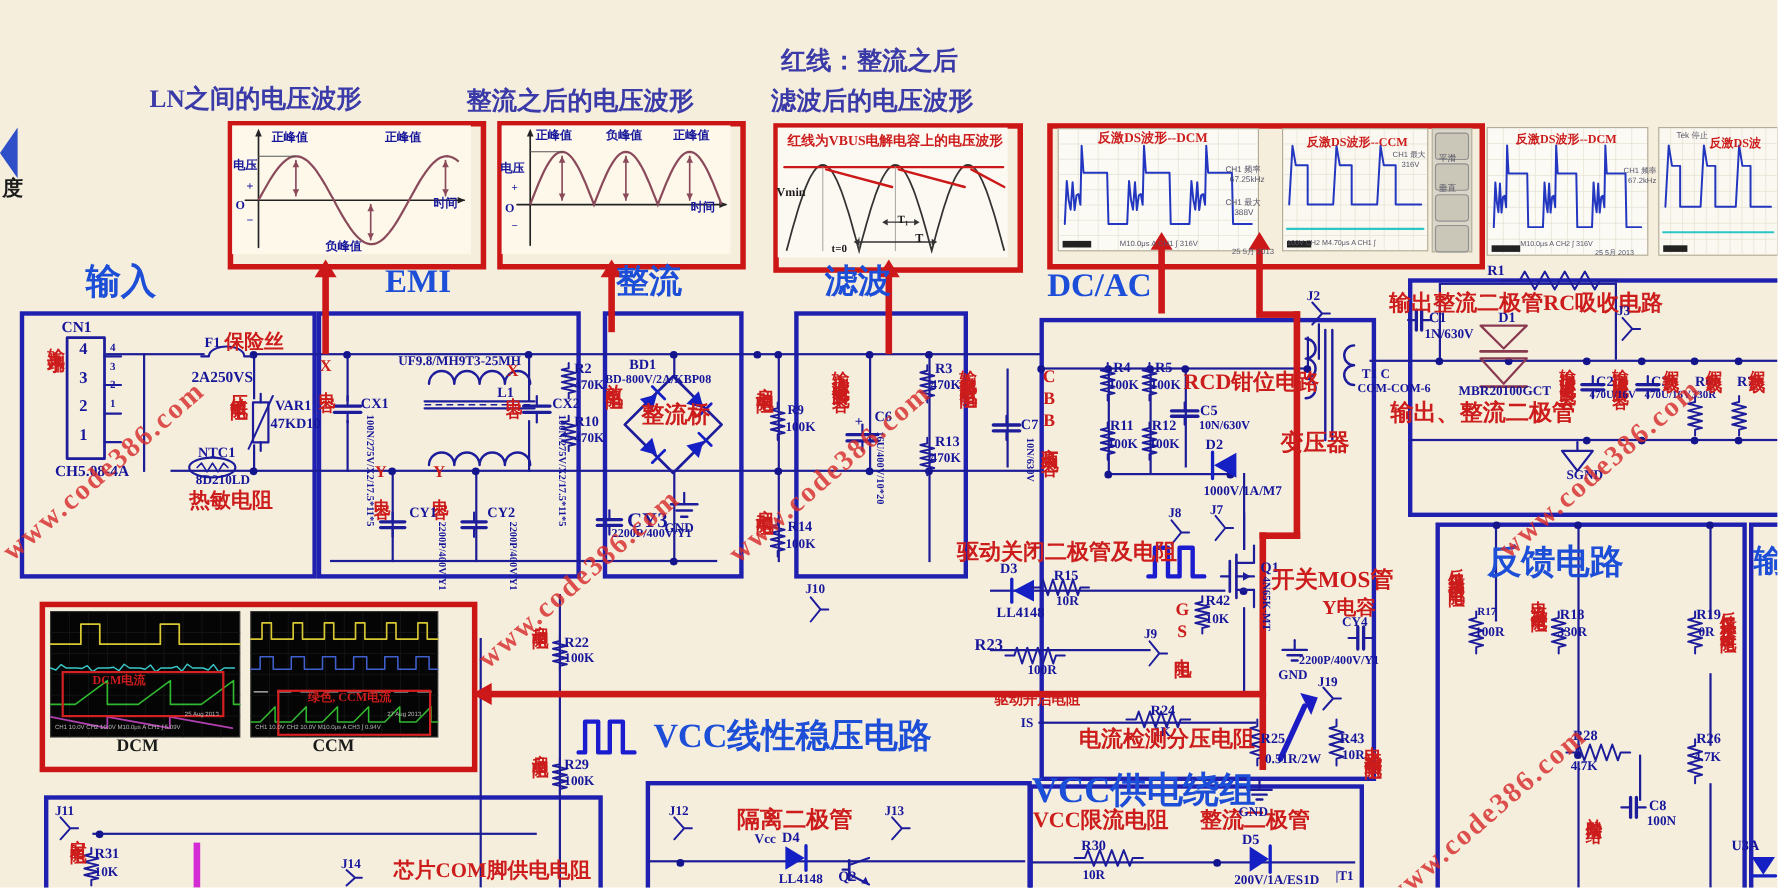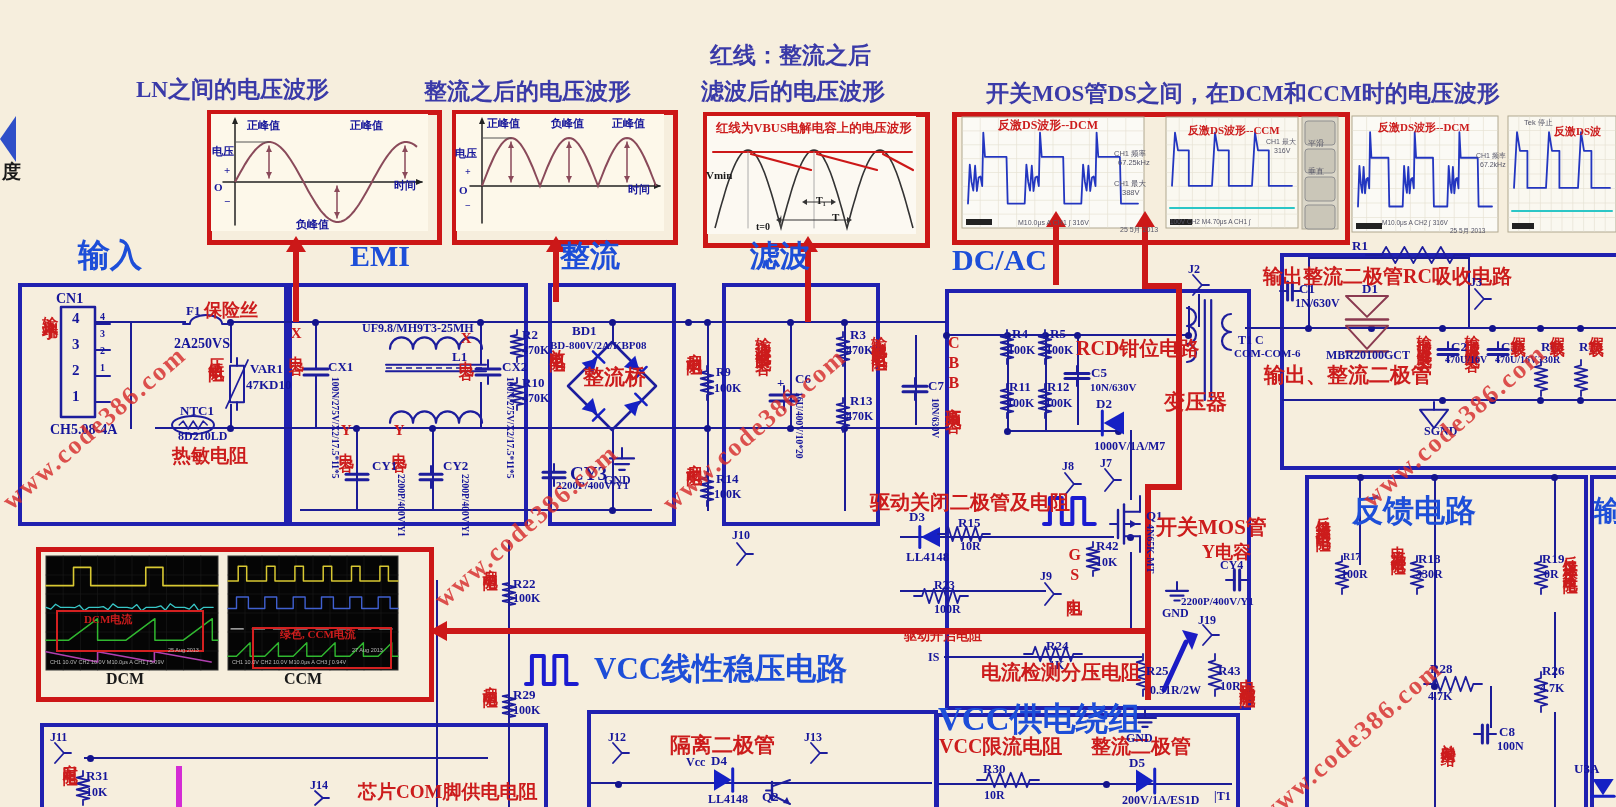--- a/index.html
+++ b/index.html
@@ -147,21 +147,20 @@
     <div class="dot" style="left:1431px;top:474px"></div>
     <div class="dot" style="left:1551px;top:474px"></div>
     <div class="dot" style="left:1431px;top:683px"></div>
     <div class="dot" style="left:1103px;top:781px"></div>
     <div class="dot" style="left:615px;top:781px"></div>
     <div class="dot" style="left:87px;top:755px"></div>
     <span class="lbl c-blue" style="left:136px;top:78px;font-size:23px">LN之间的电压波形</span>
     <span class="lbl c-blue" style="left:424px;top:80px;font-size:23px">整流之后的电压波形</span>
     <span class="lbl c-blue" style="left:710px;top:44px;font-size:23px">红线：整流之后</span>
     <span class="lbl c-blue" style="left:701px;top:80px;font-size:23px">滤波后的电压波形</span>
-    <span class="lbl c-blue" style="left:986px;top:82px;font-size:23px">开关MOS管DS之间，在DCM和CCM时的电压波形</span>
     <span class="lbl c-black" style="left:2px;top:162px;font-size:19px">度</span>
     <span class="lbl c-comp" style="left:247px;top:120px;font-size:11px">正峰值</span>
     <span class="lbl c-comp" style="left:350px;top:120px;font-size:11px">正峰值</span>
     <span class="lbl c-comp" style="left:212px;top:146px;font-size:11px">电压</span>
     <span class="lbl c-comp" style="left:224px;top:165px;font-size:11px">+</span>
     <span class="lbl c-comp" style="left:214px;top:182px;font-size:11px">O</span>
     <span class="lbl c-comp" style="left:224px;top:196px;font-size:11px">−</span>
     <span class="lbl c-comp" style="left:394px;top:180px;font-size:11px">时间</span>
     <span class="lbl c-comp" style="left:296px;top:219px;font-size:11px">负峰值</span>
     <span class="lbl c-comp" style="left:487px;top:118px;font-size:11px">正峰值</span>
@@ -294,21 +293,21 @@
     <span class="lbl c-comp" style="left:958px;top:516px;font-size:13px">R15</span>
     <span class="lbl c-comp" style="left:960px;top:540px;font-size:12px">10R</span>
     <span class="lbl c-comp" style="left:1146px;top:509px;font-size:13px">Q1</span>
     <span class="lbl c-comp v2" style="left:1144px;top:524px;font-size:10px">4N65K-MT</span>
     <span class="lbl c-red" style="left:1156px;top:516px;font-size:21px">开关MOS管</span>
     <span class="lbl c-comp" style="left:1096px;top:539px;font-size:13px">R42</span>
     <span class="lbl c-comp" style="left:1096px;top:556px;font-size:12px">10K</span>
     <span class="lbl c-red v" style="left:1066px;top:546px;font-size:16px">GS电阻</span>
     <span class="lbl c-comp" style="left:1040px;top:570px;font-size:12px">J9</span>
     <span class="lbl c-comp" style="left:732px;top:529px;font-size:12px">J10</span>
-    <span class="lbl c-comp" style="left:934px;top:579px;font-size:12px">R23</span>
+    <span class="lbl c-comp" style="left:886px;top:579px;font-size:15px">R23</span>
     <span class="lbl c-comp" style="left:934px;top:603px;font-size:12px">100R</span>
     <span class="lbl c-red" style="left:904px;top:629px;font-size:13px">驱动开启电阻</span>
     <span class="lbl c-red" style="left:1202px;top:543px;font-size:18px">Y电容</span>
     <span class="lbl c-comp" style="left:1220px;top:559px;font-size:12px">CY4</span>
     <span class="lbl c-comp" style="left:1181px;top:596px;font-size:11px">2200P/400V/Y1</span>
     <span class="lbl c-comp" style="left:1162px;top:607px;font-size:12px">GND</span>
     <span class="lbl c-comp" style="left:928px;top:651px;font-size:12px">IS</span>
     <span class="lbl c-comp" style="left:1046px;top:639px;font-size:13px">R24</span>
     <span class="lbl c-comp" style="left:1049px;top:659px;font-size:12px">1K</span>
     <span class="lbl c-red" style="left:981px;top:662px;font-size:20px">电流检测分压电阻</span>

